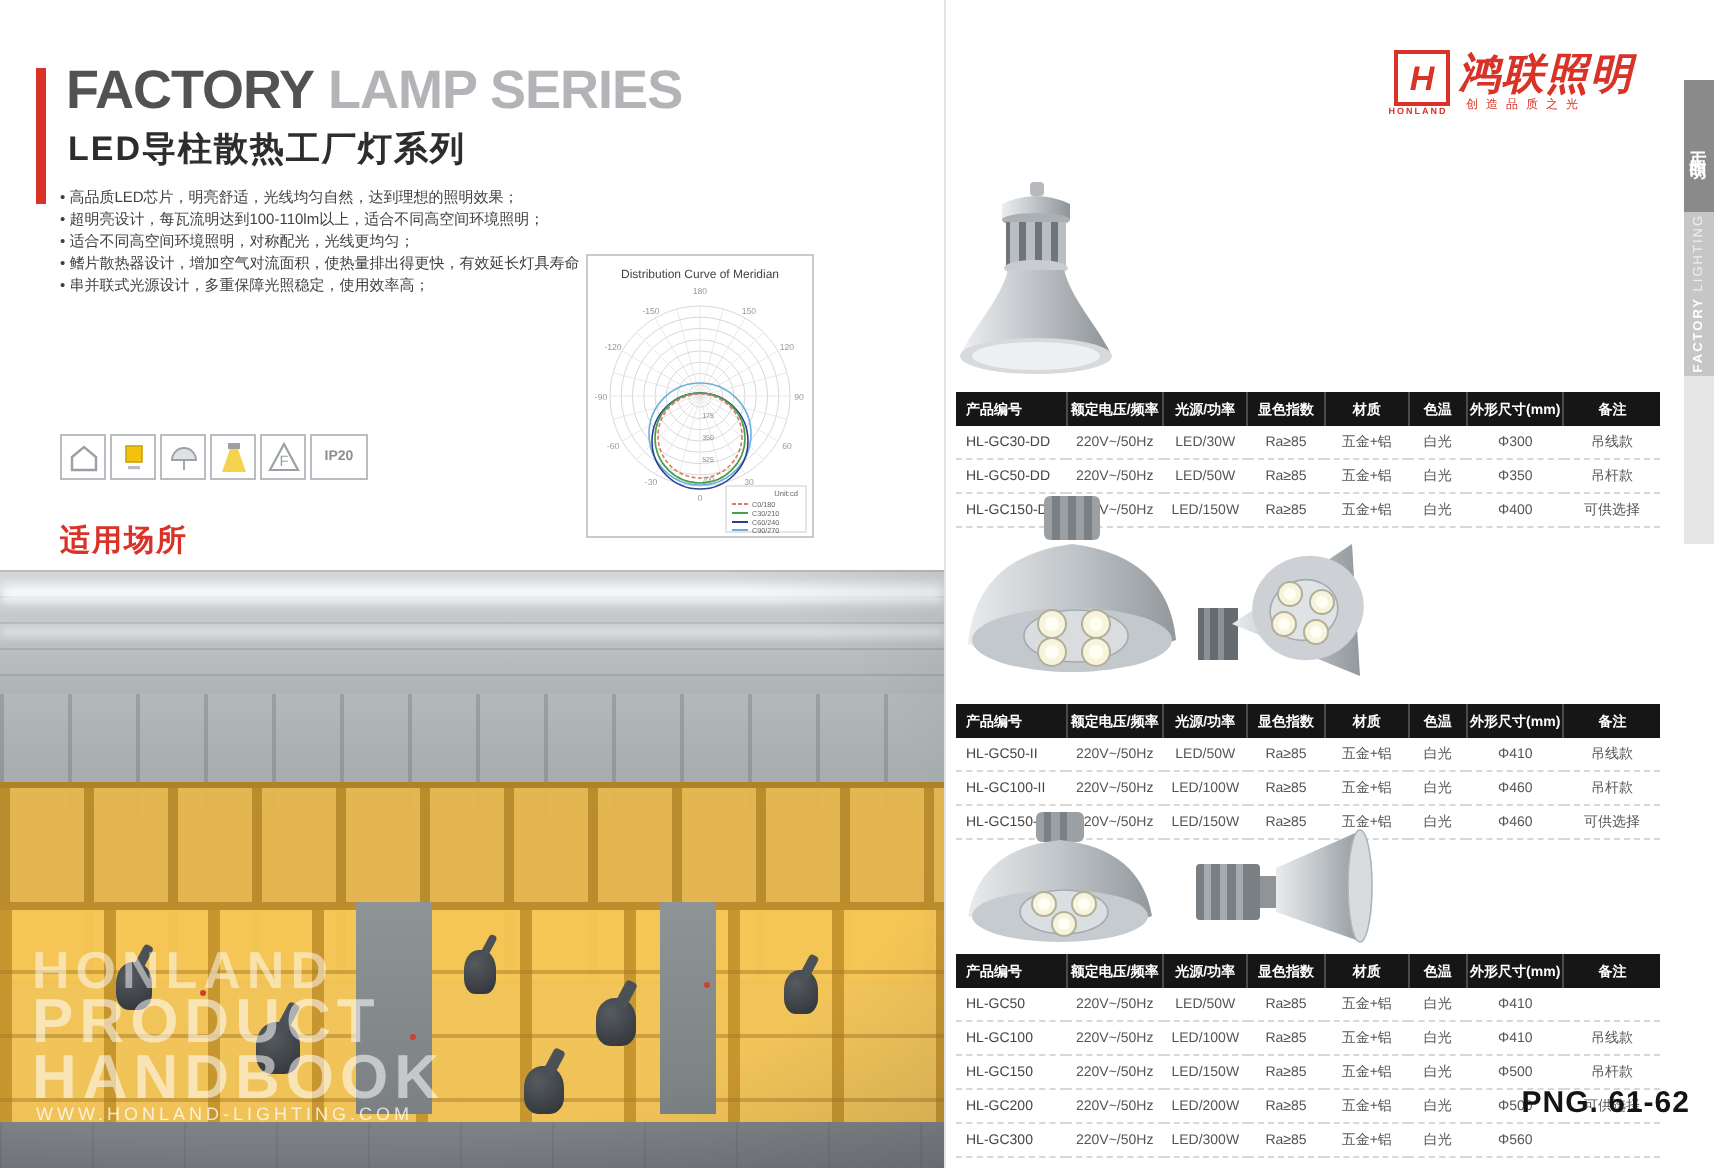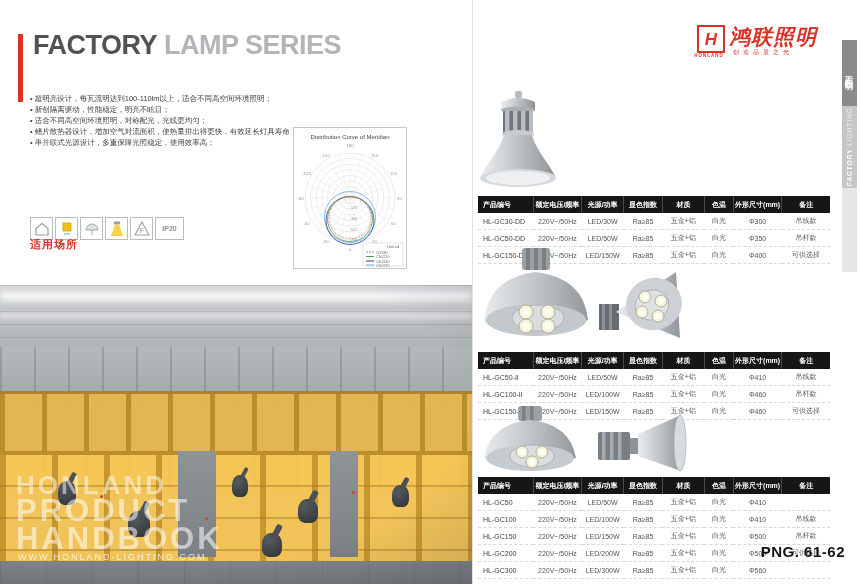--- a/index.html
+++ b/index.html
@@ -18,21 +18,21 @@
   ul.features li::before{content:"• ";color:#3f3f3f;}
 
   
   .chart-box{left:293px;top:127px;width:112px;height:140px;border:1px solid #c9c9c9;background:#fff;}
 
   
   .icons-row{left:30px;top:217px;display:flex;gap:2px;align-items:flex-start;}
   .icon-box{width:21px;height:21px;border:1px solid #b9bdc1;background:#fff;display:flex;align-items:center;justify-content:center;}
   .icon-box.wide{width:27px;}
   .ip-text{font-size:7px;color:#8a8f93;font-weight:bold;}
-  .usage-title{left:30px;top:237px;font-size:11px;font-weight:800;color:#d93227;letter-spacing:1px;}
+  .usage-title{left:30px;top:261px;font-size:15px;font-weight:800;color:#d93227;letter-spacing:1px;}
   .usage-text{left:30px;top:267px;font-size:8px;color:#666;letter-spacing:0.5px;}
 
   
   .photo{left:0;top:285px;width:472px;height:299px;background:#9ea3a6;overflow:hidden;}
   .ph-ceiling{position:absolute;left:0;top:0;right:0;height:62px;
     background:repeating-linear-gradient(180deg,rgba(110,115,120,.25) 0 1px,transparent 1px 13px),
                linear-gradient(180deg,#d4d7d9 0%,#bcc0c3 60%,#aeb3b6 100%);}
   .ph-lightband{position:absolute;left:0;top:7px;right:0;height:9px;background:rgba(255,255,255,.9);filter:blur(3px);}
   .ph-lightband2{position:absolute;left:0;top:28px;right:0;height:6px;background:rgba(255,255,255,.45);filter:blur(2px);}
   .ph-wall{position:absolute;left:0;top:62px;right:0;height:60px;
@@ -116,24 +116,25 @@
 </head>
 <body>
 
 <div id="canvas">
 
   <div class="abs red-bar"></div>
   <div class="abs title">
     <span class="t-bold">FACTORY</span>
     <span class="t-light">LAMP SERIES</span>
   </div>
+  <div class="abs subtitle">LED导柱散热工厂灯系列</div>
 
   <ul class="abs features">
+      <li>高品质LED芯片，明亮舒适，光线均匀自然，达到理想的照明效果；</li>
       <li>超明亮设计，每瓦流明达到100-110lm以上，适合不同高空间环境照明；</li>
-      <li>新创隔离驱动，性能稳定，明亮不眩目；</li>
       <li>适合不同高空间环境照明，对称配光，光线更均匀；</li>
       <li>鳍片散热器设计，增加空气对流面积，使热量排出得更快，有效延长灯具寿命；</li>
       <li>串并联式光源设计，多重保障光照稳定，使用效率高；</li>
     </ul>
 
   <div class="abs chart-box">
     <svg width="112" height="140" viewBox="0 0 112 140">
       <text x="56" y="11" text-anchor="middle" font-size="6" fill="#444">Distribution Curve of Meridian</text>
       <g id="polar-grid">
           <circle cx="56" cy="70" r="5.63" fill="none" stroke="#d8d8d8" stroke-width="0.5"></circle>

